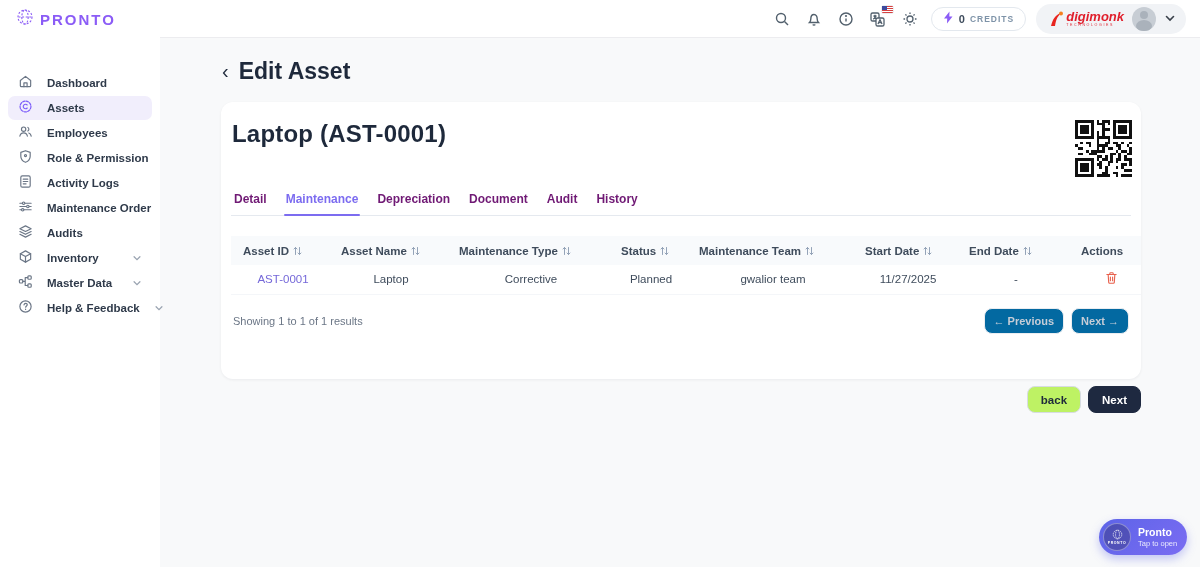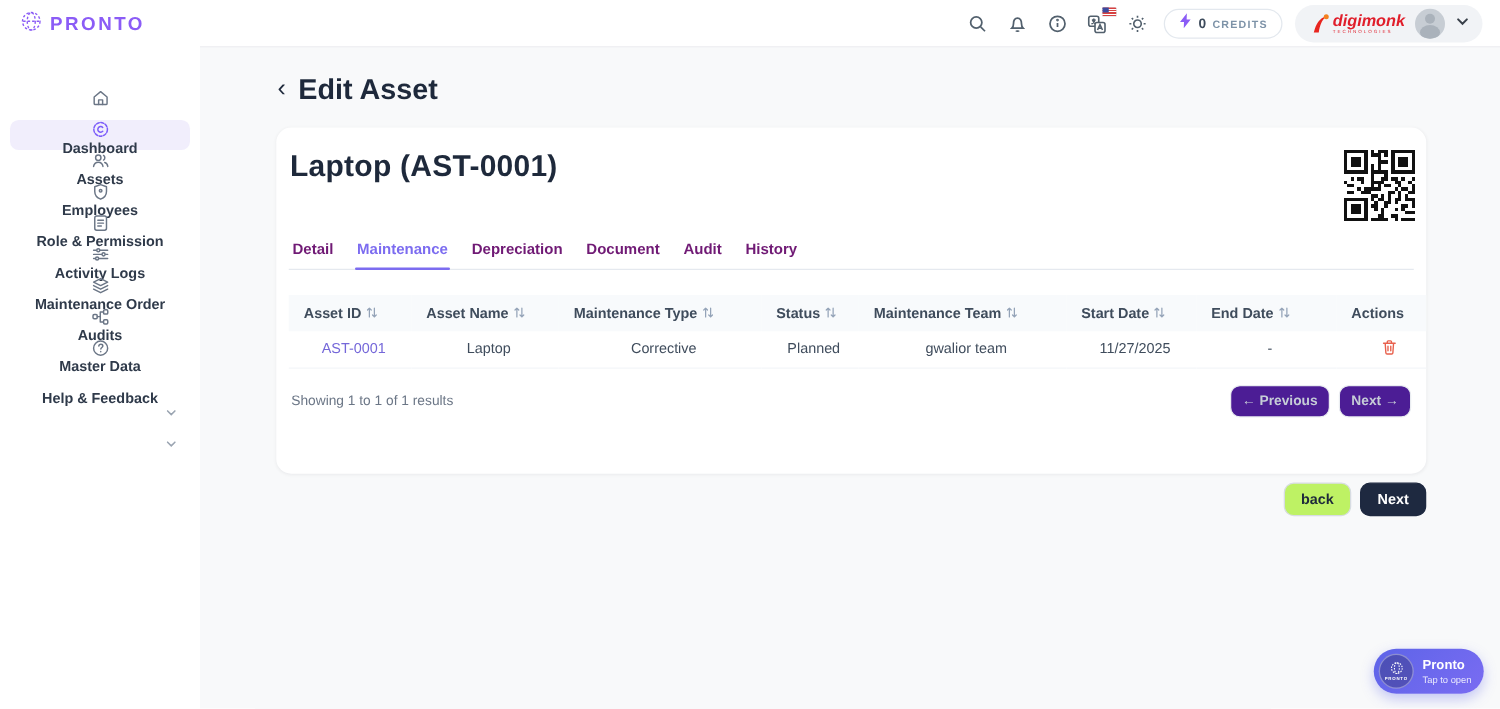--- a/index.html
+++ b/index.html
@@ -24,21 +24,21 @@
   .digimonk { display:flex; align-items:center; gap:2px; }
   .digimonk-txt { line-height:1; }
   .digimonk-name { font-size:13px; font-weight:700; color:#e01e2b; font-style:italic; }
   .digimonk-sub { font-size:3.6px; letter-spacing:1.6px; color:#e01e2b; margin-top:1px; }
   .avatar { width:24px; height:24px; border-radius:50%; background:#c7cdd4; position:relative; overflow:hidden; }
   .avatar::before { content:""; position:absolute; top:4px; left:8px; width:8px; height:8px; border-radius:50%; background:#aab2bb; }
   .avatar::after { content:""; position:absolute; top:13px; left:4px; width:16px; height:12px; border-radius:50%; background:#aab2bb; }
 
   
   .sidebar { position:absolute; top:38px; left:0; width:160px; height:529px; background:#fff; padding-top:32px; z-index:10; }
-  .side-item { display:flex; align-items:center; gap:22px; height:24px; margin:1px 8px; padding:0 10px; border-radius:7px; cursor:pointer;flex-direction:column; }
+  .side-item { display:flex; align-items:center; gap:14px; height:24px; margin:1px 8px; padding:0 10px; border-radius:7px; cursor:pointer; }
   .side-item .lbl { font-size:11.5px; font-weight:600; color:#2f3a4a; white-space:nowrap; }
   .side-item svg { stroke:#6b7686; flex:0 0 auto; }
   .side-item.active { background:#f1eefc; }
   .side-item.active svg { stroke:#7c5cfa; }
   .side-item .chev { margin-left:auto; }
   .side-item .chev svg { stroke:#9aa4b1; }
 
   
   .main { position:absolute; top:38px; left:160px; width:1040px; height:529px; background:#f8f9fa; }
   .page-head { display:flex; align-items:center; gap:10px; padding:20px 0 0 62px; }
@@ -58,21 +58,21 @@
   thead tr { background:#f8fafc; }
   th { font-size:11.5px; font-weight:600; color:#3f4c5c; text-align:left; height:29px; padding:0 6px 0 12px; white-space:nowrap; }
   td { font-size:11.5px; color:#3f4c5c; height:29px; padding:0 6px 0 12px; border-bottom:1px solid #f4f6f9;text-align:center; }
   .sort-ic { display:inline-block; vertical-align:-1px; margin-left:4px; }
   td.link { color:#7568d9; cursor:pointer; }
   .trash-btn { background:none; border:none; cursor:pointer; padding:0; margin-left:6px; }
 
   .table-foot { display:flex; align-items:center; margin-top:13px; padding:0 2px; }
   .results-summary { font-size:11px; color:#6b7686; }
   .pager { margin-left:auto; display:flex; gap:7px; }
-  .pager button { font-family:inherit; font-size:11px; font-weight:600; color:#c6cdd7; background:#4c1d95; border:1px solid #eaedf1; border-radius:8px; height:26px; padding:0 9px; cursor:default; }
+  .pager button { font-family:inherit; font-size:11px; font-weight:600; color:#c6cdd7; background:#0369a1; border:1px solid #eaedf1; border-radius:8px; height:26px; padding:0 9px; cursor:default; }
 
   .footer-actions { position:absolute; left:61px; top:348px; width:920px; display:flex; justify-content:flex-end; gap:7px; }
   .btn-back { font-family:inherit; font-size:11.5px; font-weight:600; color:#1e293b; background:#bef264; border:1px solid #d7dce2; border-radius:8px; height:27px; padding:0 13px; cursor:pointer; }
   .btn-next { font-family:inherit; font-size:11.5px; font-weight:600; color:#fff; background:#1e2940; border:1px solid #1e2940; border-radius:8px; height:27px; padding:0 13px; cursor:pointer; }
 
   
   .chat-widget { position:absolute; right:13px; bottom:12px; width:88px; height:36px; border-radius:18px;
                  background:linear-gradient(135deg,#5d64e8,#7a6cf2); display:flex; align-items:center; gap:7px; padding-left:4px; cursor:pointer;
                  box-shadow:0 4px 10px rgba(93,100,232,.35); }
   .cw-circle { width:28px; height:28px; border-radius:50%; background:rgba(40,40,90,.35); border:1px solid rgba(255,255,255,.35);
@@ -203,20 +203,30 @@
           <circle cx="5" cy="11.5" r="1.3" fill="#fff"></circle>
         </svg></span>
       <span class="lbl">Maintenance Order</span>
     </div>
     <div class="side-item">
       <span><svg width="15" height="15" viewBox="0 0 16 16" fill="none" stroke-width="1.25" stroke-linecap="round" stroke-linejoin="round">
           <path d="M8 2 14 5 8 8 2 5Z"></path>
           <path d="M2 8l6 3 6-3M2 11l6 3 6-3"></path>
         </svg></span>
       <span class="lbl">Audits</span>
+    </div>
+    <div class="side-item">
+      <span><svg width="15" height="15" viewBox="0 0 16 16" fill="none" stroke-width="1.25" stroke-linecap="round" stroke-linejoin="round">
+          <path d="M2.5 5 8 2l5.5 3v6L8 14l-5.5-3Z"></path>
+          <path d="M2.5 5 8 8l5.5-3M8 8v6"></path>
+        </svg></span>
+      <span class="lbl">Inventory</span>
+      <span class="chev"><svg width="10" height="10" viewBox="0 0 12 12" fill="none" stroke-width="1.5" stroke-linecap="round">
+          <path d="M2.5 4.5 6 8l3.5-3.5"></path>
+        </svg></span>
     </div>
     <div class="side-item">
       <span><svg width="15" height="15" viewBox="0 0 16 16" fill="none" stroke-width="1.25" stroke-linecap="round" stroke-linejoin="round">
           <rect x="1.5" y="6" width="3.6" height="3.6" rx="1"></rect>
           <rect x="10.5" y="2" width="3.6" height="3.6" rx="1"></rect>
           <rect x="10.5" y="10.5" width="3.6" height="3.6" rx="1"></rect>
           <path d="M5.1 7.8h2.6M7.7 7.8V3.8h2.8M7.7 7.8v4.5h2.8"></path>
         </svg></span>
       <span class="lbl">Master Data</span>
       <span class="chev"><svg width="10" height="10" viewBox="0 0 12 12" fill="none" stroke-width="1.5" stroke-linecap="round">

